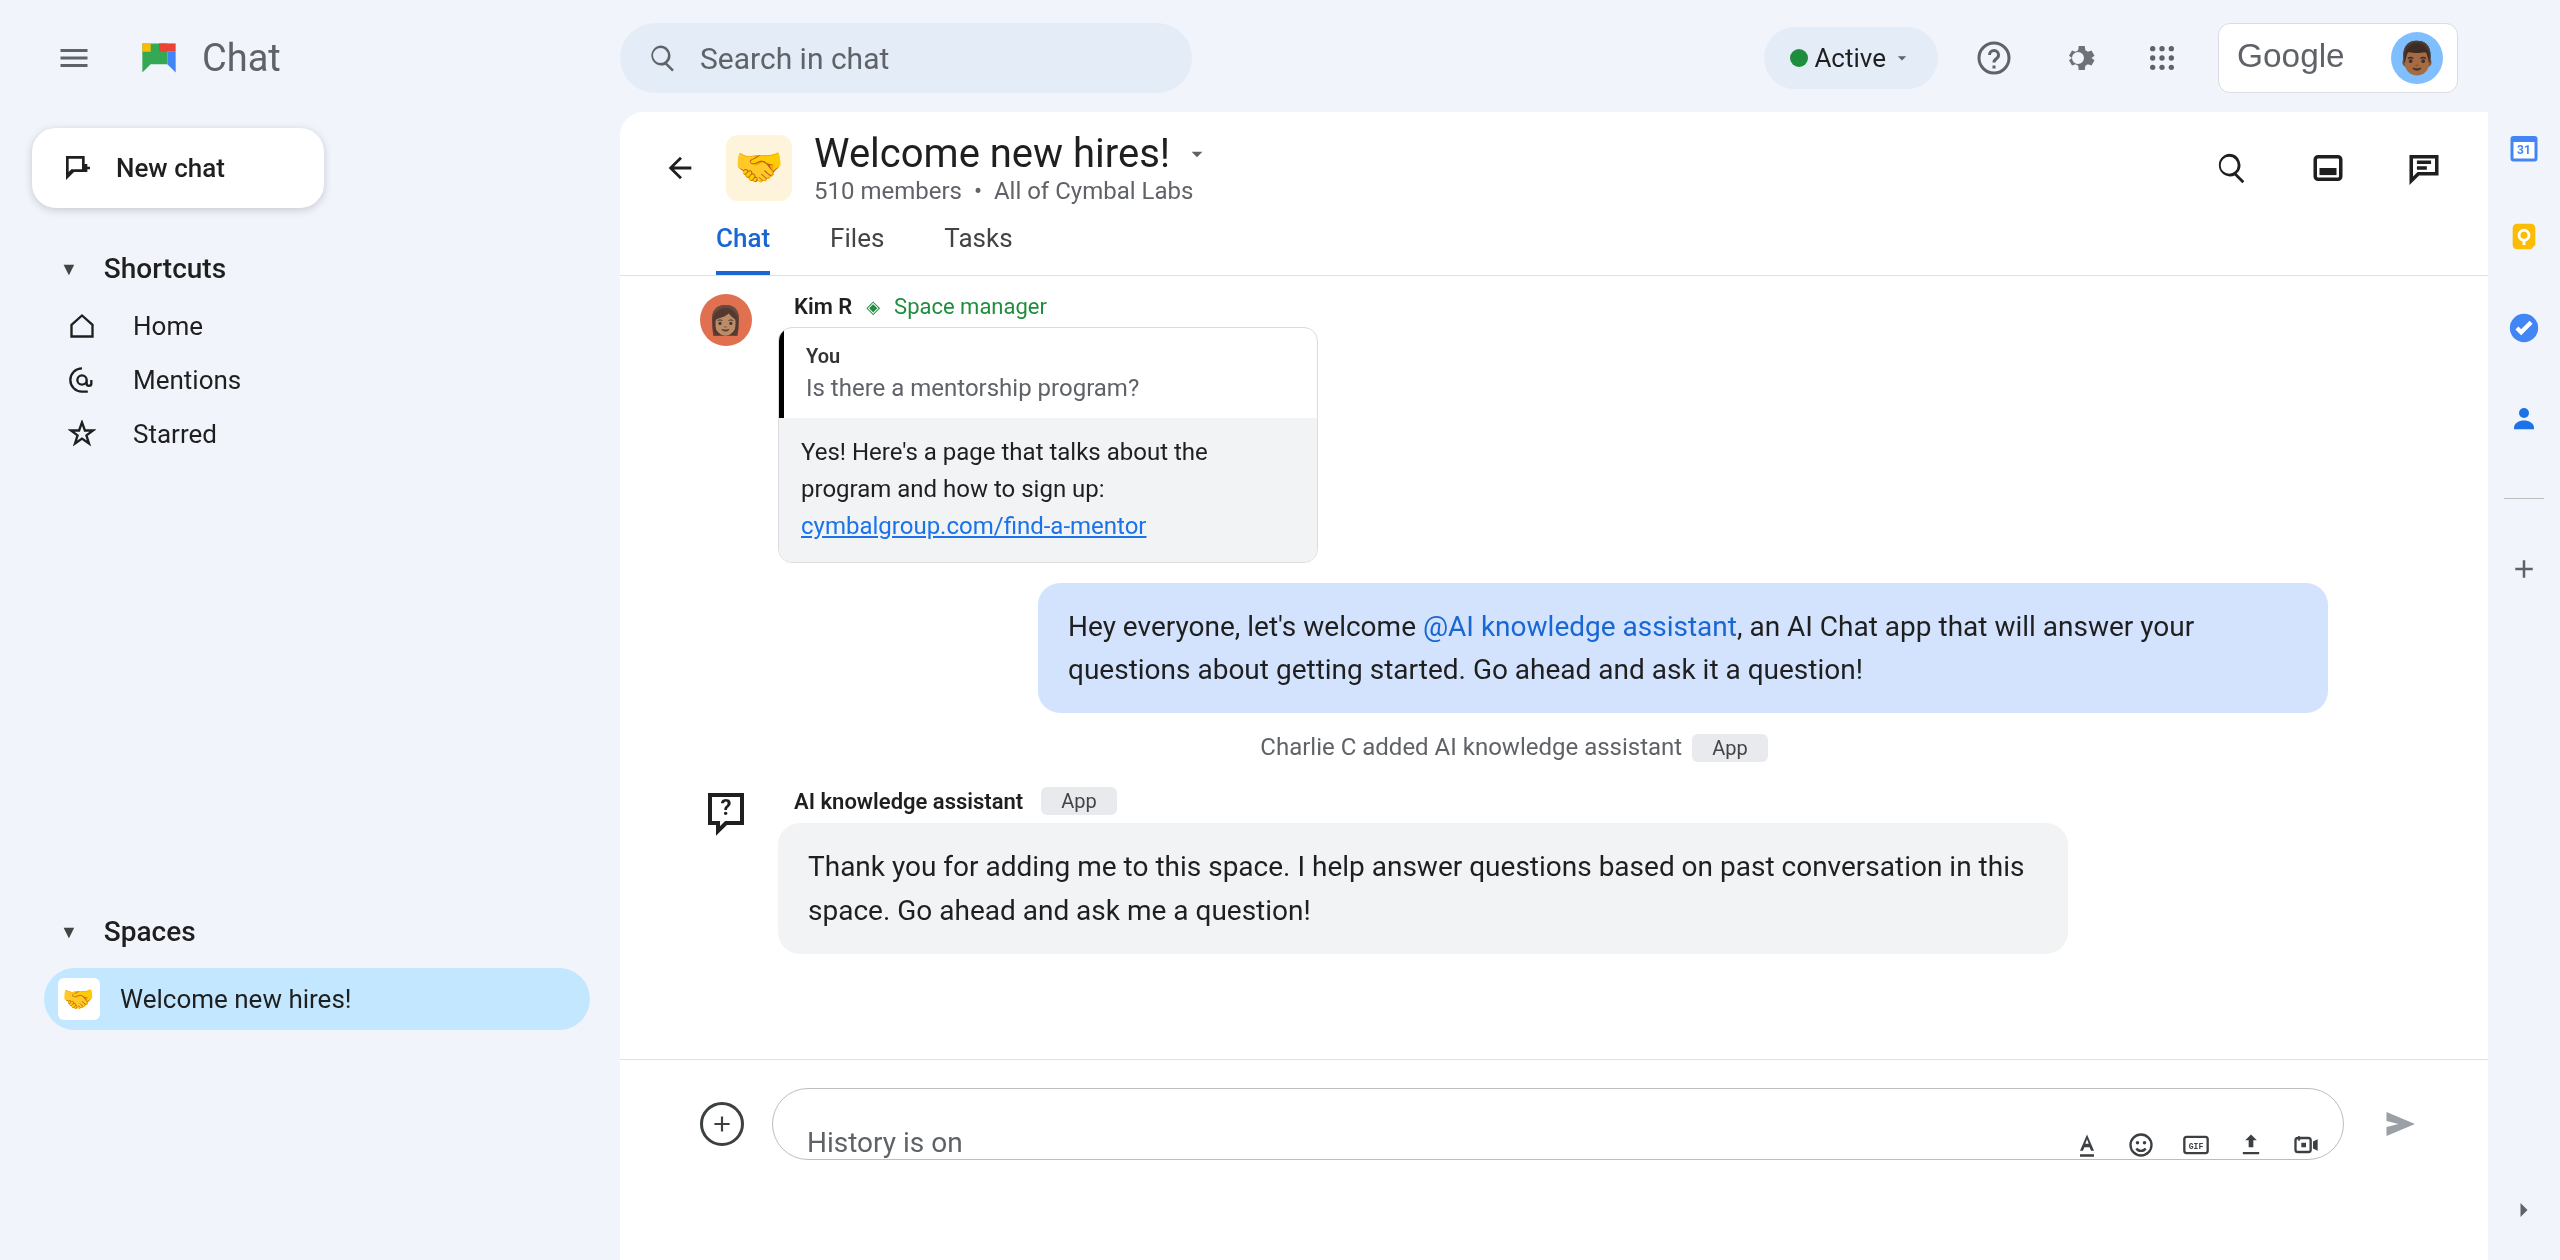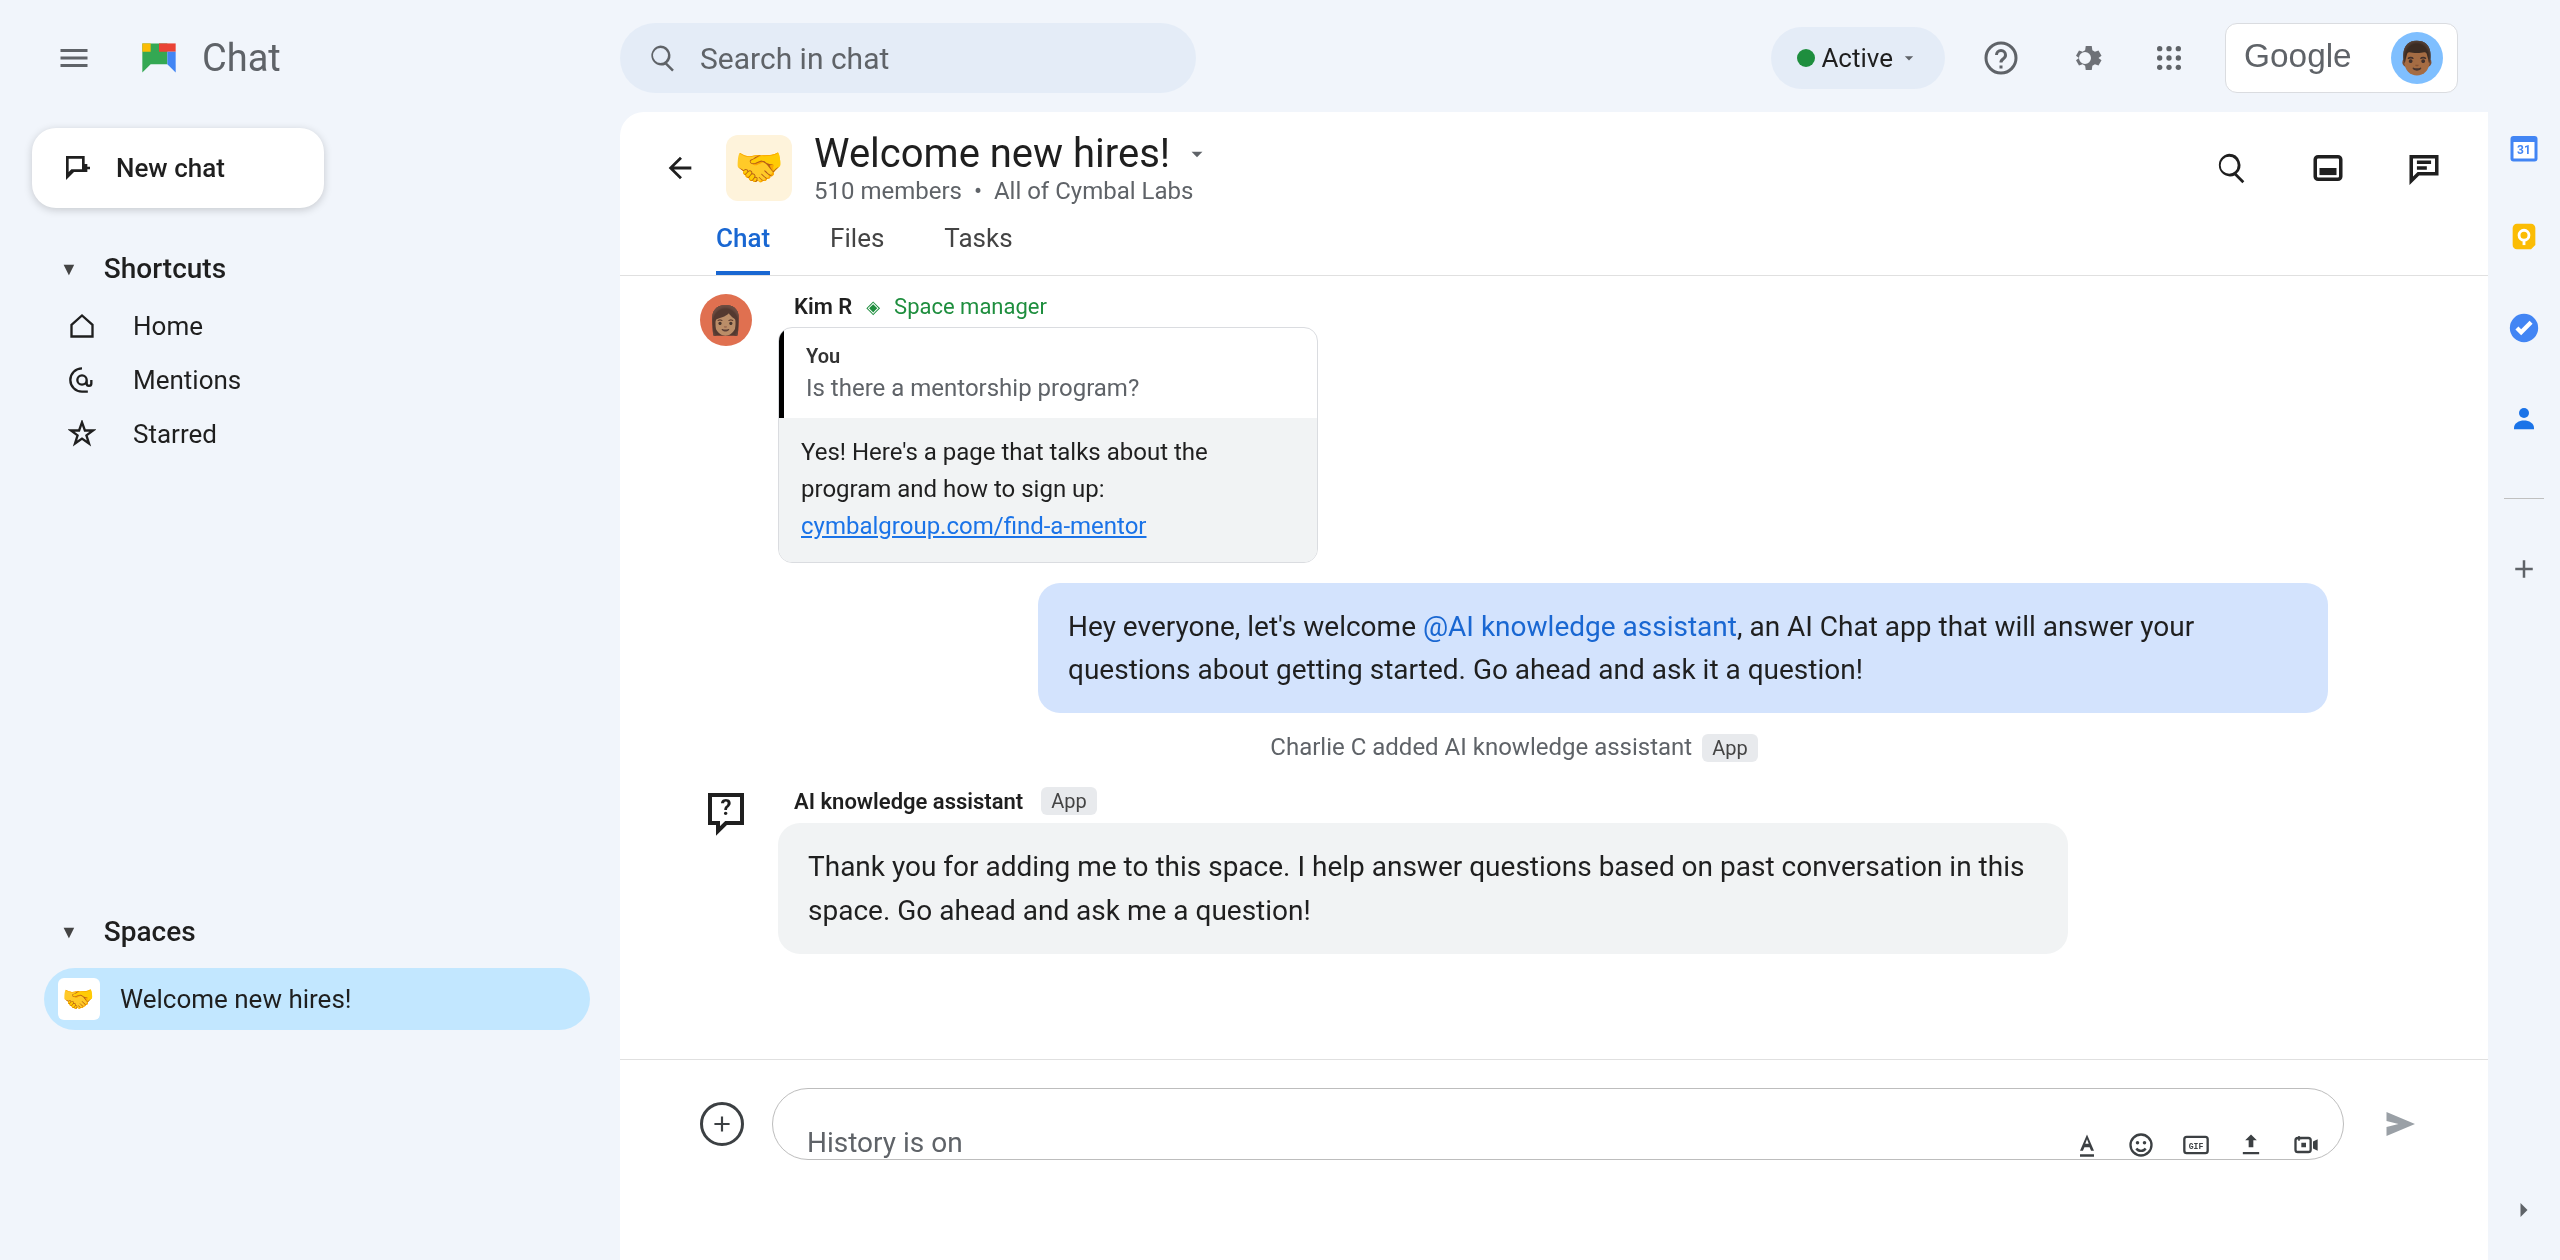--- a/index.html
+++ b/index.html
@@ -17,21 +17,21 @@
 .shortcut-icon { width: 36px; display: flex; justify-content: center; }
 .space-item { display: flex; align-items: center; gap: 20px; margin: 6px 30px 6px 44px; padding: 10px 14px; border-radius: 999px; font-size: 26px; cursor: pointer; }
 .space-item.active { background: #c2e7ff; }
 .space-emoji { width: 42px; height: 42px; background: #fff; border-radius: 6px; display: flex; align-items: center; justify-content: center; font-size: 26px; }
 .center { flex: 1; display: flex; flex-direction: column; }
 .topbar-center { height: 98px; display: flex; align-items: center; gap: 28px; padding: 18px 30px 0 0; }
 .search-box { flex: 1; max-width: 1050px; height: 70px; background: #e4ecf7; border-radius: 999px; display: flex; align-items: center; gap: 22px; padding: 0 28px; font-size: 30px; color: #5f6368; }
 .status-pill { height: 62px; background: #e4ecf7; border-radius: 999px; display: flex; align-items: center; gap: 6px; padding: 0 26px; font-size: 26px; cursor: pointer; }
 .status-dot { width: 18px; height: 18px; background: #1e8e3e; border-radius: 50%; }
 .icon-btn { width: 56px; height: 56px; display: flex; align-items: center; justify-content: center; cursor: pointer; color: #5f6368; }
-.google-logo-wrap { display: flex; align-items: center; gap: 1px; background: #fff; border: 1px solid #dadce0; border-radius: 12px; padding: 8px 14px; }
+.google-logo-wrap { display: flex; align-items: center; gap: 8px; background: #fff; border: 1px solid #dadce0; border-radius: 12px; padding: 8px 14px; }
 .avatar { width: 52px; height: 52px; border-radius: 50%; background: linear-gradient(#7fbfff, #7fbfff); display: flex; align-items: center; justify-content: center; font-size: 32px; }
 .main-panel { margin: 14px 0 0 0; flex: 1; background: #fff; border-radius: 24px 0 0 0; display: flex; flex-direction: column; overflow: hidden; }
 .space-header { display: flex; align-items: center; gap: 22px; padding: 18px 36px 0 36px; }
 .back-btn { width: 48px; height: 48px; display: flex; align-items: center; justify-content: center; cursor: pointer; }
 .space-avatar { width: 66px; height: 66px; background: #fef3db; border-radius: 12px; display: flex; align-items: center; justify-content: center; font-size: 40px; }
 .space-titles { display: flex; flex-direction: column; }
 .space-title-row { display: flex; align-items: center; gap: 14px; }
 .space-title { font-size: 40px; font-weight: 400; }
 .space-sub { font-size: 24px; color: #5f6368; }
 .header-actions { margin-left: auto; display: flex; gap: 40px; }
@@ -50,21 +50,21 @@
 .role-tag { color: #1e8e3e; }
 .quoted-card { border: 1px solid #dadce0; border-radius: 14px; overflow: hidden; max-width: 540px; }
 .quoted-top { padding: 16px 22px; border-left: 5px solid #000000; }
 .quoted-you { font-size: 20px; font-weight: 600; color: #333; }
 .quoted-q { font-size: 24px; color: #5f6368; margin-top: 6px; }
 .quoted-bottom { background: #f1f3f4; padding: 16px 22px; font-size: 24px; line-height: 1.55; }
 .quoted-bottom a { color: #1a73e8; text-decoration: underline; }
 .own-msg { margin: 20px 0 20px auto; max-width: 1290px; background: #d3e3fd; border-radius: 22px; padding: 22px 30px; font-size: 28px; line-height: 1.55; }
 .own-msg .mention { color: #1967d2; }
 .system-line { text-align: center; font-size: 24px; color: #5f6368; margin: 14px 0 26px; }
-.app-badge { background: #e8eaed; border-radius: 6px; padding: 2px 10px; font-size: 20px; color: #444; margin-left: 4px; }
+.app-badge { background: #e8eaed; border-radius: 6px; padding: 2px 20px; font-size: 20px; color: #444; margin-left: 4px; }
 .bot-msg { background: #f1f3f4; border-radius: 22px; padding: 22px 30px; font-size: 28px; line-height: 1.55; max-width: 1290px; }
 .composer-area { border-top: 1px solid #e0e0e0; padding: 28px 60px 100px 80px; display: flex; align-items: center; gap: 28px; }
 .add-btn { width: 44px; height: 44px; border: 3px solid #3c4043; border-radius: 50%; display: flex; align-items: center; justify-content: center; font-size: 28px; cursor: pointer; color: #3c4043; }
 .composer { flex: 1; height: 72px; border: 1px solid #bdbdbd; border-radius: 999px; display: flex; align-items: flex-end; padding: 0 22px 0 34px; font-size: 28px; color: #5f6368; }
 .composer-input { flex: 1; }
 .composer-actions { display: flex; gap: 26px; font-family: Liberation Mono, monospace; }
 .send-btn { color: #9aa0a6; }
 .right-rail { width: 72px; background: #f1f5fb; display: flex; flex-direction: column; align-items: center; gap: 50px; padding-top: 128px; }
 .rr-item { width: 40px; height: 40px; display: flex; align-items: center; justify-content: center; cursor: pointer; }
 .rr-divider { width: 40px; height: 1px; background: #c0c0c0; margin-top: 10px; }

